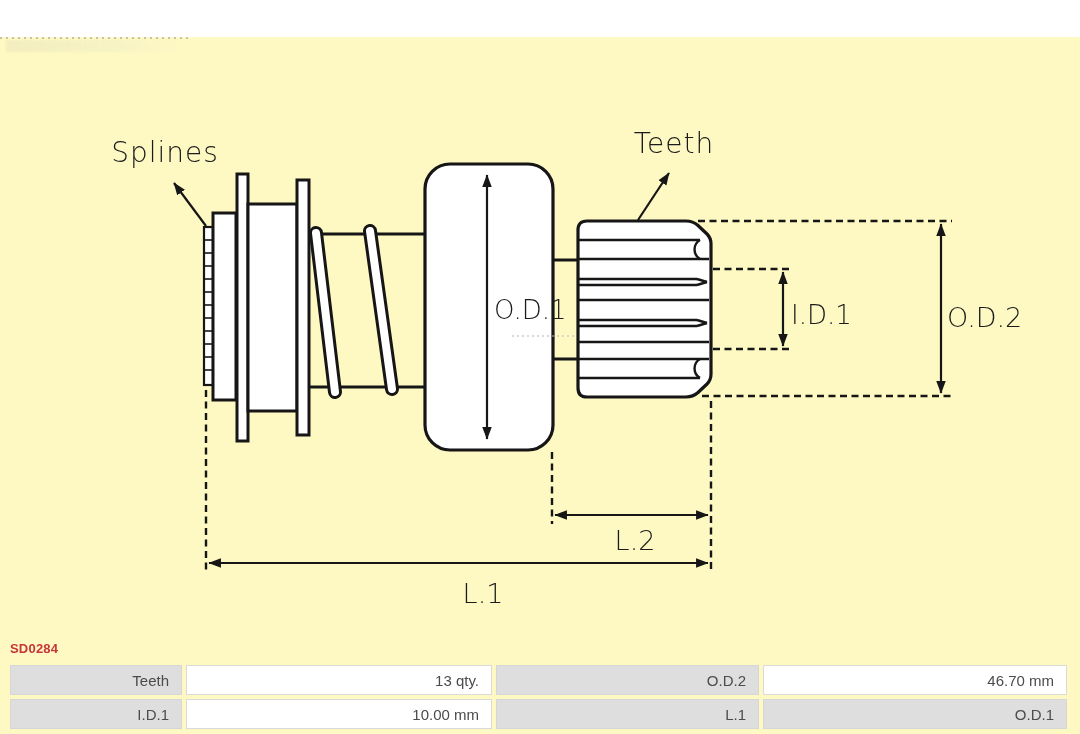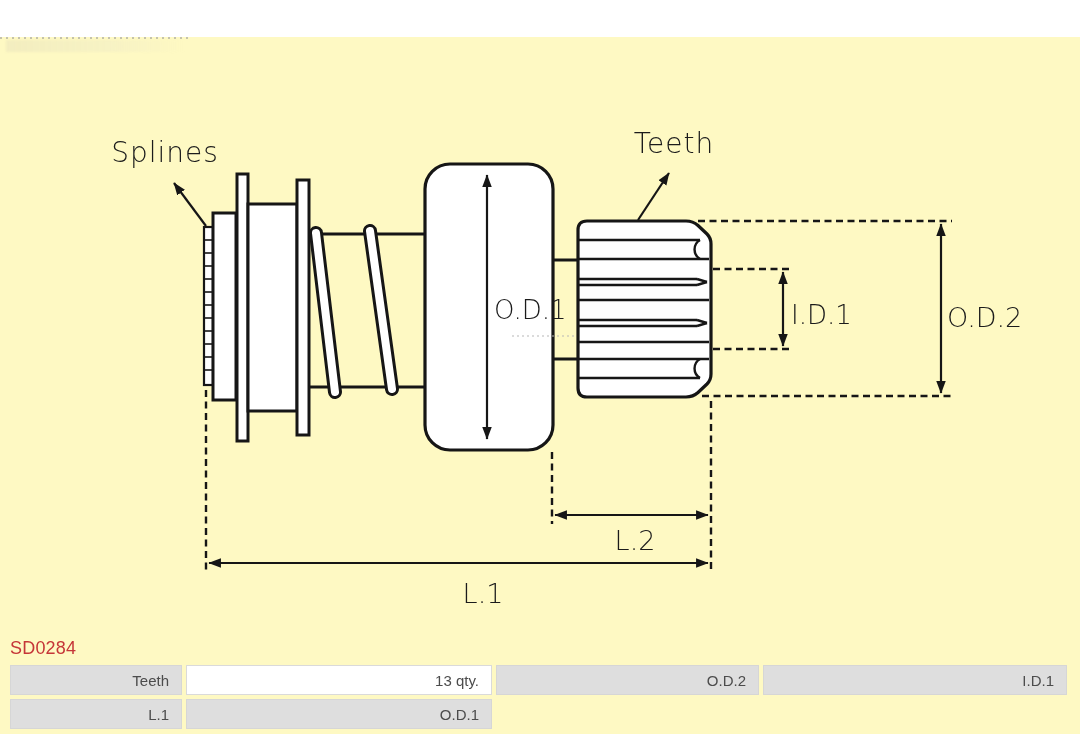--- a/index.html
+++ b/index.html
@@ -19,21 +19,21 @@
     background:linear-gradient(90deg, rgba(205,198,180,.22), rgba(210,210,205,.15) 60%, rgba(255,255,255,0));
     filter:blur(1px);
   }
   .drawing{position:absolute;left:0;top:0;}
   .drawing text{
     font-family:"DejaVu Sans","Liberation Sans",sans-serif;
     font-weight:300;fill:#1b1b1b;
   }
   .part-number{
     position:absolute;left:10px;top:601px;
-    font-size:18px;line-height:21px;color:#c53638;letter-spacing:.2px;
+    font-size:13px;line-height:21px;color:#c53638;letter-spacing:.2px;font-weight:bold;
   }
   .spec-table{
     position:absolute;left:10px;top:628px;width:1057px;
     display:grid;
     grid-template-columns:172px 306px 263px 304px;
     grid-auto-rows:30px;
     column-gap:4px;row-gap:4px;
   }
   .cell{
     box-sizing:border-box;display:flex;align-items:center;justify-content:flex-end;
@@ -157,22 +157,24 @@
     <text x="635" y="513" font-size="27" text-anchor="middle">L.2</text>
     <text x="483" y="566" font-size="27" text-anchor="middle">L.1</text>
   </svg>
 
   <div class="part-number">SD0284</div>
 
   <div class="spec-table">
     <div class="cell label">Teeth</div>
     <div class="cell value">13 qty.</div>
     <div class="cell label">O.D.2</div>
+    <div class="cell value">46.70 mm</div>
 
     <div class="cell label">I.D.1</div>
+    <div class="cell value">10.00 mm</div>
     <div class="cell label">L.1</div>
 
     <div class="cell label">O.D.1</div>
   </div>
 
   <div class="bottom-dotted"></div>
 
 </div>
 
 </body></html>

